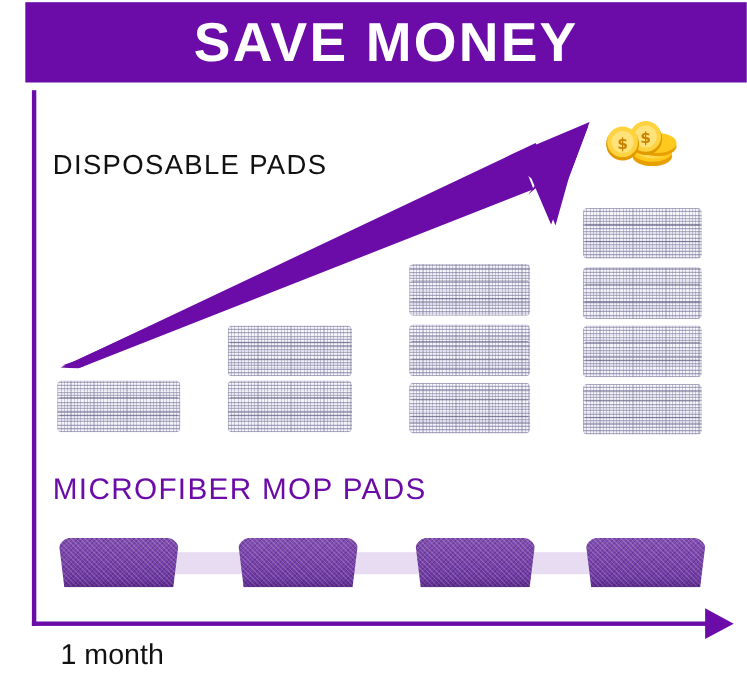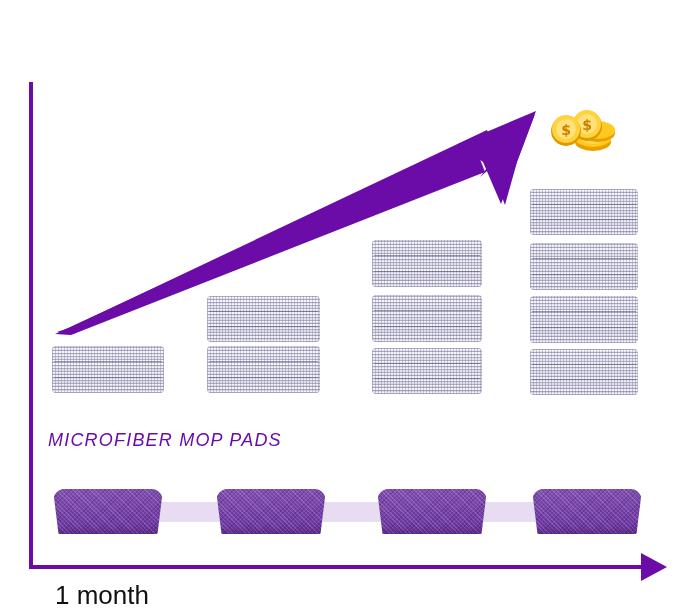--- a/index.html
+++ b/index.html
@@ -64,26 +64,25 @@
     left:48px; top:136px;
     font-size:25px;
     letter-spacing:1.2px;
     color:#111111;
     font-weight:normal;
     white-space:nowrap;
   }
   .label-microfiber{
     position:absolute;
     left:48px; top:430px;
-    font-size:18px;
+    font-size:27px;
     letter-spacing:1.2px;
     color:#6B0CA8;
     font-weight:normal;
     white-space:nowrap;
-    font-style:italic;
   }
 
   
   .growth-arrow{
     position:absolute;
     left:55px; top:100px;
     width:500px; height:235px;
     pointer-events:none;
   }
 
@@ -148,25 +147,29 @@
     font-size:26px;
     color:#111111;
     white-space:nowrap;
   }
 </style>
 </head>
 <body>
 
 <div id="infographic">
 
+  <div class="header-band">
+    <div class="header-title">SAVE MONEY</div>
+  </div>
 
   <div class="y-axis"></div>
   <div class="x-axis"></div>
   <div class="x-arrowhead"></div>
 
+  <div class="label-disposable">DISPOSABLE PADS</div>
   <div class="label-microfiber">MICROFIBER MOP PADS</div>
 
   <svg class="growth-arrow" viewBox="0 0 500 235" xmlns="http://www.w3.org/2000/svg">
     <polygon points="2,232 14,228 432,30 445,60 425,77 455,38 480,14 462,62 450,105 437,72 420,52 18,234" fill="#6B0CA8"></polygon>
     <polygon points="0,234 418,41 430,72 16,235" fill="#6B0CA8"></polygon>
     <polygon points="481,11 446,104 428,62 403,44" fill="#6B0CA8"></polygon>
   </svg>
 
   <svg class="coins" viewBox="0 0 72 56" xmlns="http://www.w3.org/2000/svg">
     <g>

